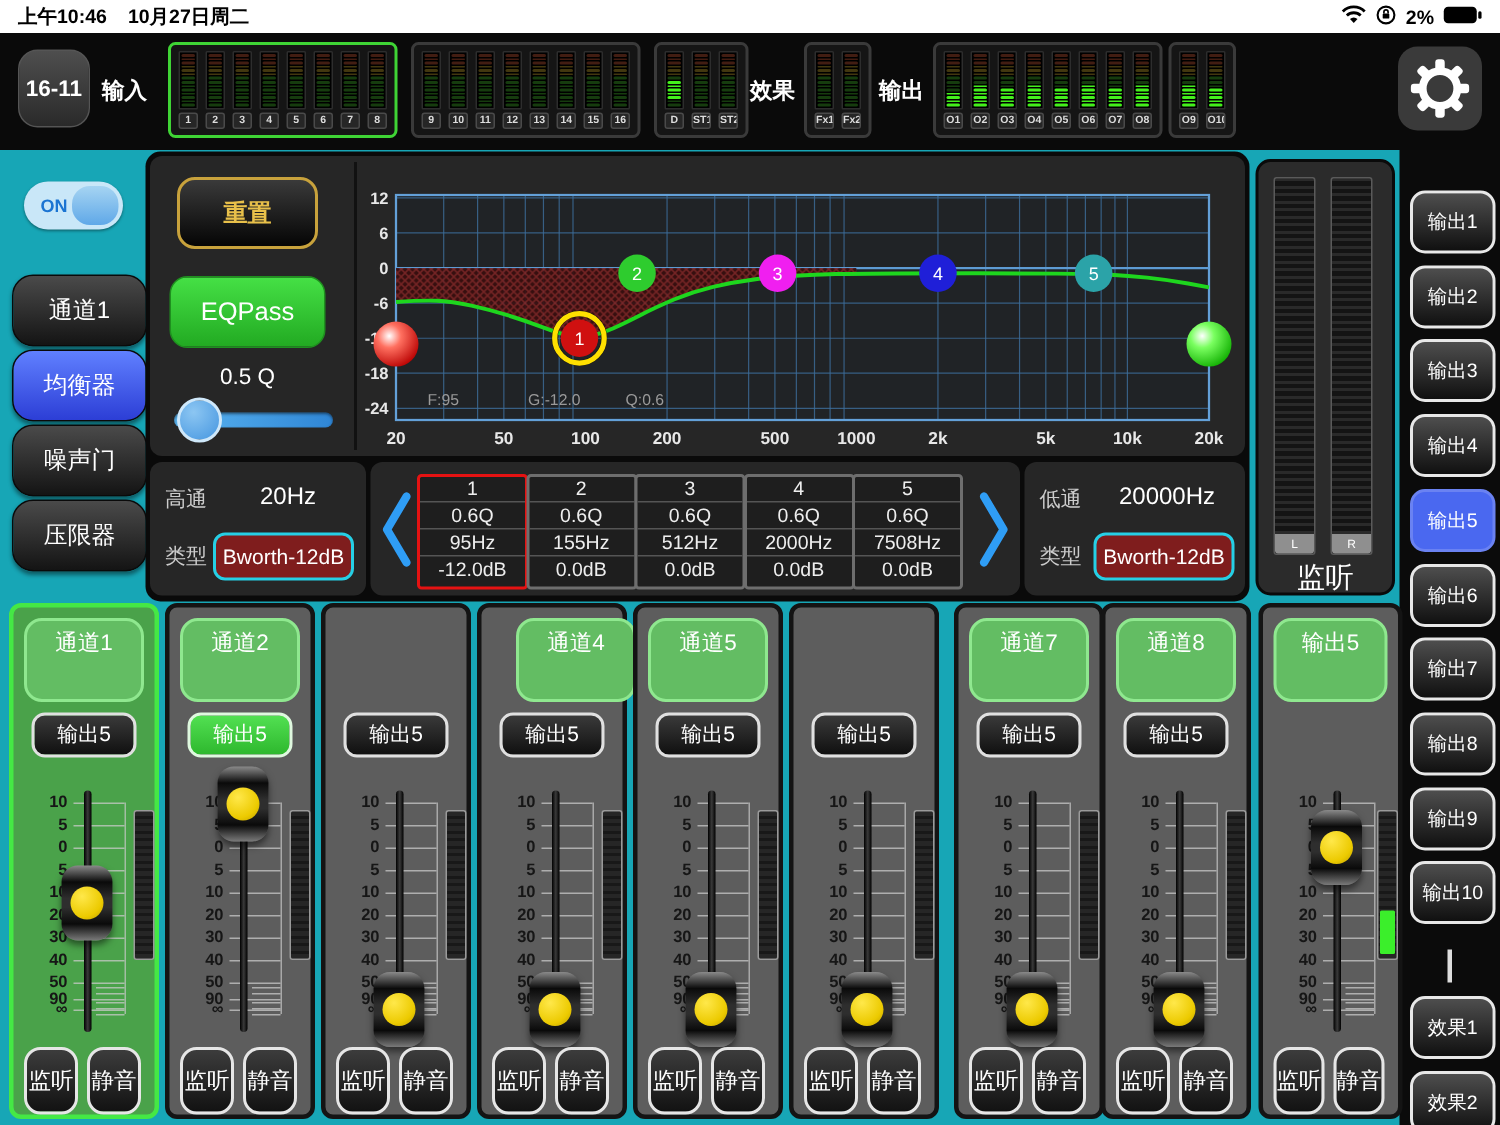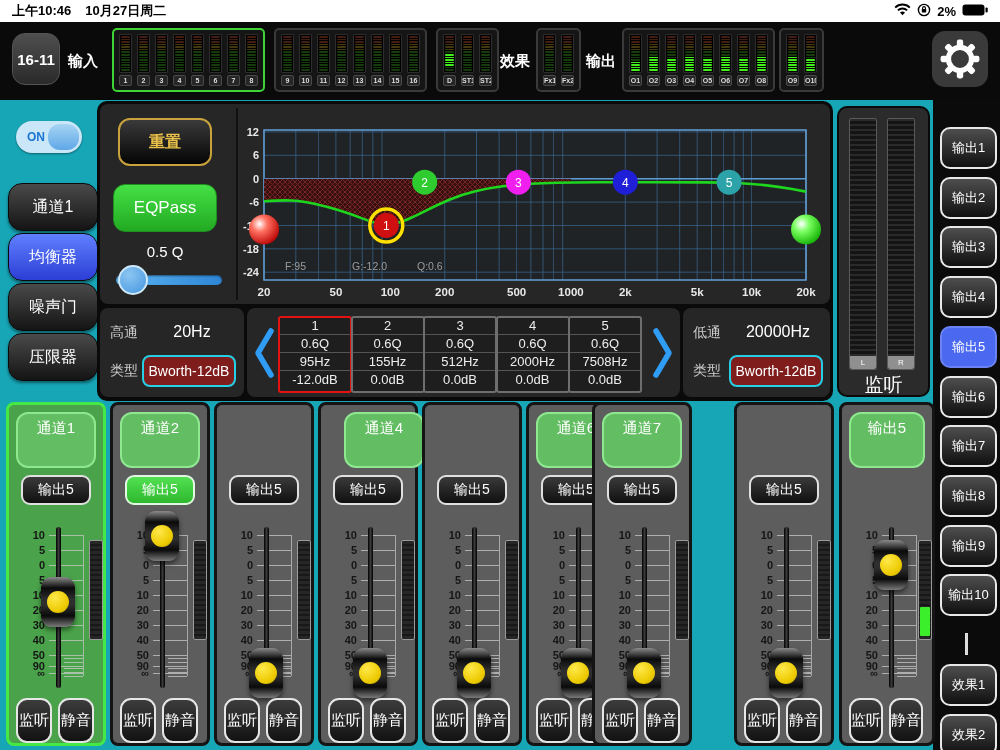--- a/index.html
+++ b/index.html
@@ -1121,20 +1121,21 @@
       <div class="f-edge" style="left: 74px; top: 130px; height: 140.855px;"></div>
       <div class="f-track" style="left: 47px; top: 122px; height: 161px;"></div>
       <div class="s-meter" style="left: 80px; top: 135px; height: 98px;"></div>
       <div class="f-knob" style="left: 32px; top: 242.995px;">
         <div class="dot"></div>
       </div>
       <div class="strip-btn" style="left: 7px; top: 293px; width: 36px;">监听</div>
       <div class="strip-btn" style="left: 49px; top: 293px; width: 36px;">静音</div>
     </div>
     <div class="abs strip" style="left: 422px; width: 100px;">
+      <div class="strip-header" style="left: 7px; width: 80px;">通道5</div>
       <div class="route-btn" style="left: 12px; width: 70px;">输出5</div>
       <div class="f-lab" style="left: 2px; top: 125px;">10</div>
       <div class="f-tick" style="left: 40px; width: 34px; top: 130px;"></div>
       <div class="f-lab" style="left: 2px; top: 140.015px;">5</div>
       <div class="f-tick" style="left: 40px; width: 34px; top: 145.015px;"></div>
       <div class="f-lab" style="left: 2px; top: 155.03px;">0</div>
       <div class="f-tick" style="left: 40px; width: 34px; top: 160.03px;"></div>
       <div class="f-lab" style="left: 2px; top: 170.045px;">5</div>
       <div class="f-tick" style="left: 40px; width: 34px; top: 175.045px;"></div>
       <div class="f-lab" style="left: 2px; top: 185.06px;">10</div>
@@ -1159,21 +1160,20 @@
       <div class="f-edge" style="left: 74px; top: 130px; height: 140.855px;"></div>
       <div class="f-track" style="left: 47px; top: 122px; height: 161px;"></div>
       <div class="s-meter" style="left: 80px; top: 135px; height: 98px;"></div>
       <div class="f-knob" style="left: 32px; top: 242.995px;">
         <div class="dot"></div>
       </div>
       <div class="strip-btn" style="left: 7px; top: 293px; width: 36px;">监听</div>
       <div class="strip-btn" style="left: 49px; top: 293px; width: 36px;">静音</div>
     </div>
     <div class="abs strip" style="left: 526px; width: 100px;">
-      <div class="strip-header" style="left: 7px; width: 80px;">通道6</div>
       <div class="route-btn" style="left: 12px; width: 70px;">输出5</div>
       <div class="f-lab" style="left: 2px; top: 125px;">10</div>
       <div class="f-tick" style="left: 40px; width: 34px; top: 130px;"></div>
       <div class="f-lab" style="left: 2px; top: 140.015px;">5</div>
       <div class="f-tick" style="left: 40px; width: 34px; top: 145.015px;"></div>
       <div class="f-lab" style="left: 2px; top: 155.03px;">0</div>
       <div class="f-tick" style="left: 40px; width: 34px; top: 160.03px;"></div>
       <div class="f-lab" style="left: 2px; top: 170.045px;">5</div>
       <div class="f-tick" style="left: 40px; width: 34px; top: 175.045px;"></div>
       <div class="f-lab" style="left: 2px; top: 185.06px;">10</div>
@@ -1197,21 +1197,21 @@
       <div class="f-tick" style="left: 55px; width: 19px; top: 270.855px;"></div>
       <div class="f-edge" style="left: 74px; top: 130px; height: 140.855px;"></div>
       <div class="f-track" style="left: 47px; top: 122px; height: 161px;"></div>
       <div class="s-meter" style="left: 80px; top: 135px; height: 98px;"></div>
       <div class="f-knob" style="left: 32px; top: 242.995px;">
         <div class="dot"></div>
       </div>
       <div class="strip-btn" style="left: 7px; top: 293px; width: 36px;">监听</div>
       <div class="strip-btn" style="left: 49px; top: 293px; width: 36px;">静音</div>
     </div>
-    <div class="abs strip" style="left: 592px; width: 100px;">
+    <div class="abs strip" style="left: 636px; width: 100px;">
       <div class="strip-header" style="left: 7px; width: 80px;">通道7</div>
       <div class="route-btn" style="left: 12px; width: 70px;">输出5</div>
       <div class="f-lab" style="left: 2px; top: 125px;">10</div>
       <div class="f-tick" style="left: 40px; width: 34px; top: 130px;"></div>
       <div class="f-lab" style="left: 2px; top: 140.015px;">5</div>
       <div class="f-tick" style="left: 40px; width: 34px; top: 145.015px;"></div>
       <div class="f-lab" style="left: 2px; top: 155.03px;">0</div>
       <div class="f-tick" style="left: 40px; width: 34px; top: 160.03px;"></div>
       <div class="f-lab" style="left: 2px; top: 170.045px;">5</div>
       <div class="f-tick" style="left: 40px; width: 34px; top: 175.045px;"></div>
@@ -1237,20 +1237,21 @@
       <div class="f-edge" style="left: 74px; top: 130px; height: 140.855px;"></div>
       <div class="f-track" style="left: 47px; top: 122px; height: 161px;"></div>
       <div class="s-meter" style="left: 80px; top: 135px; height: 98px;"></div>
       <div class="f-knob" style="left: 32px; top: 242.995px;">
         <div class="dot"></div>
       </div>
       <div class="strip-btn" style="left: 7px; top: 293px; width: 36px;">监听</div>
       <div class="strip-btn" style="left: 49px; top: 293px; width: 36px;">静音</div>
     </div>
     <div class="abs strip" style="left: 734px; width: 100px;">
+      <div class="strip-header" style="left: 7px; width: 80px;">通道8</div>
       <div class="route-btn" style="left: 12px; width: 70px;">输出5</div>
       <div class="f-lab" style="left: 2px; top: 125px;">10</div>
       <div class="f-tick" style="left: 40px; width: 34px; top: 130px;"></div>
       <div class="f-lab" style="left: 2px; top: 140.015px;">5</div>
       <div class="f-tick" style="left: 40px; width: 34px; top: 145.015px;"></div>
       <div class="f-lab" style="left: 2px; top: 155.03px;">0</div>
       <div class="f-tick" style="left: 40px; width: 34px; top: 160.03px;"></div>
       <div class="f-lab" style="left: 2px; top: 170.045px;">5</div>
       <div class="f-tick" style="left: 40px; width: 34px; top: 175.045px;"></div>
       <div class="f-lab" style="left: 2px; top: 185.06px;">10</div>

